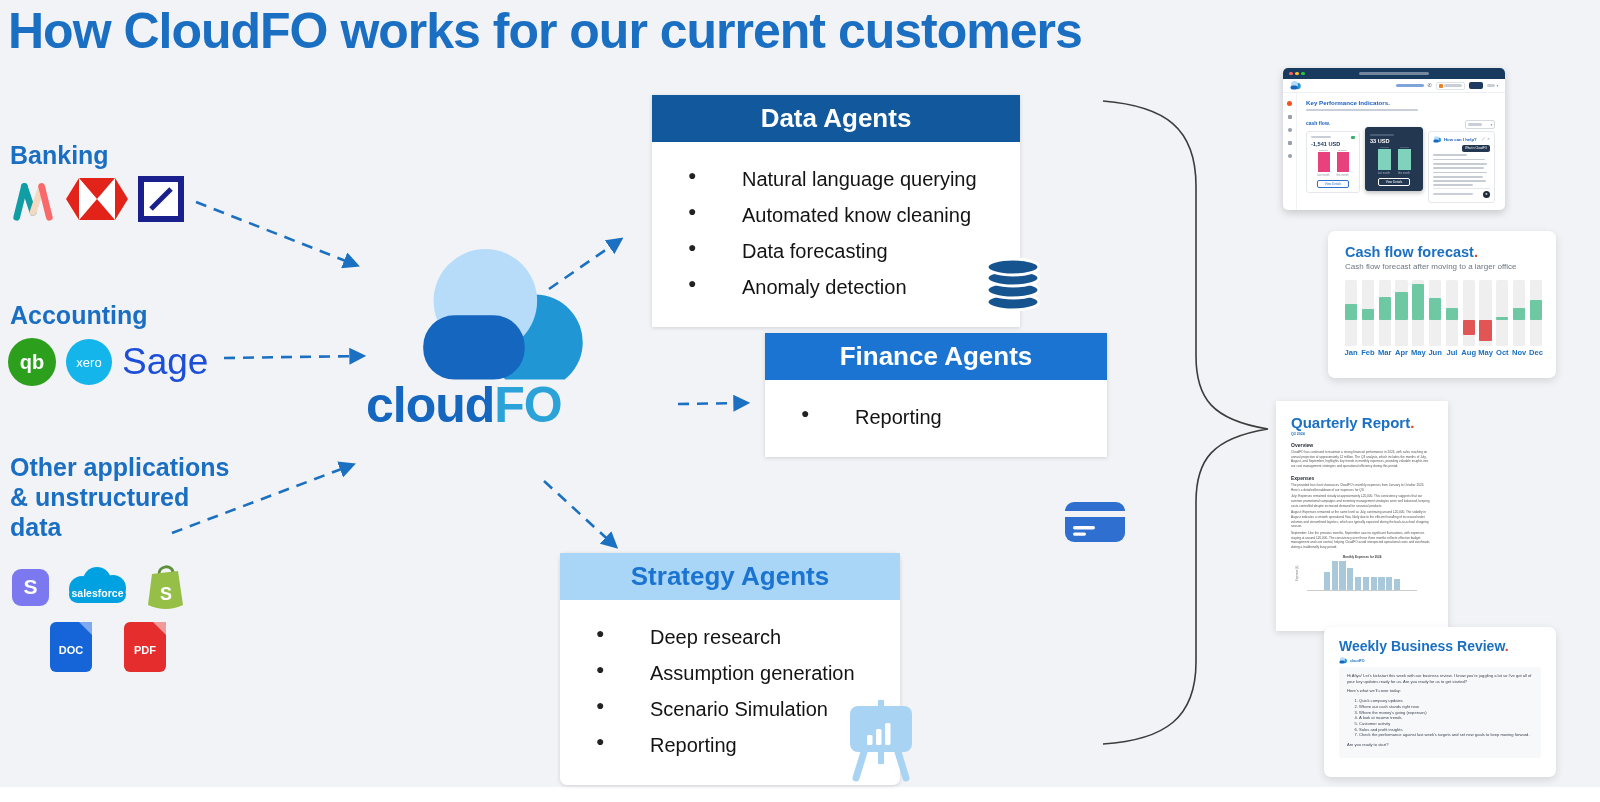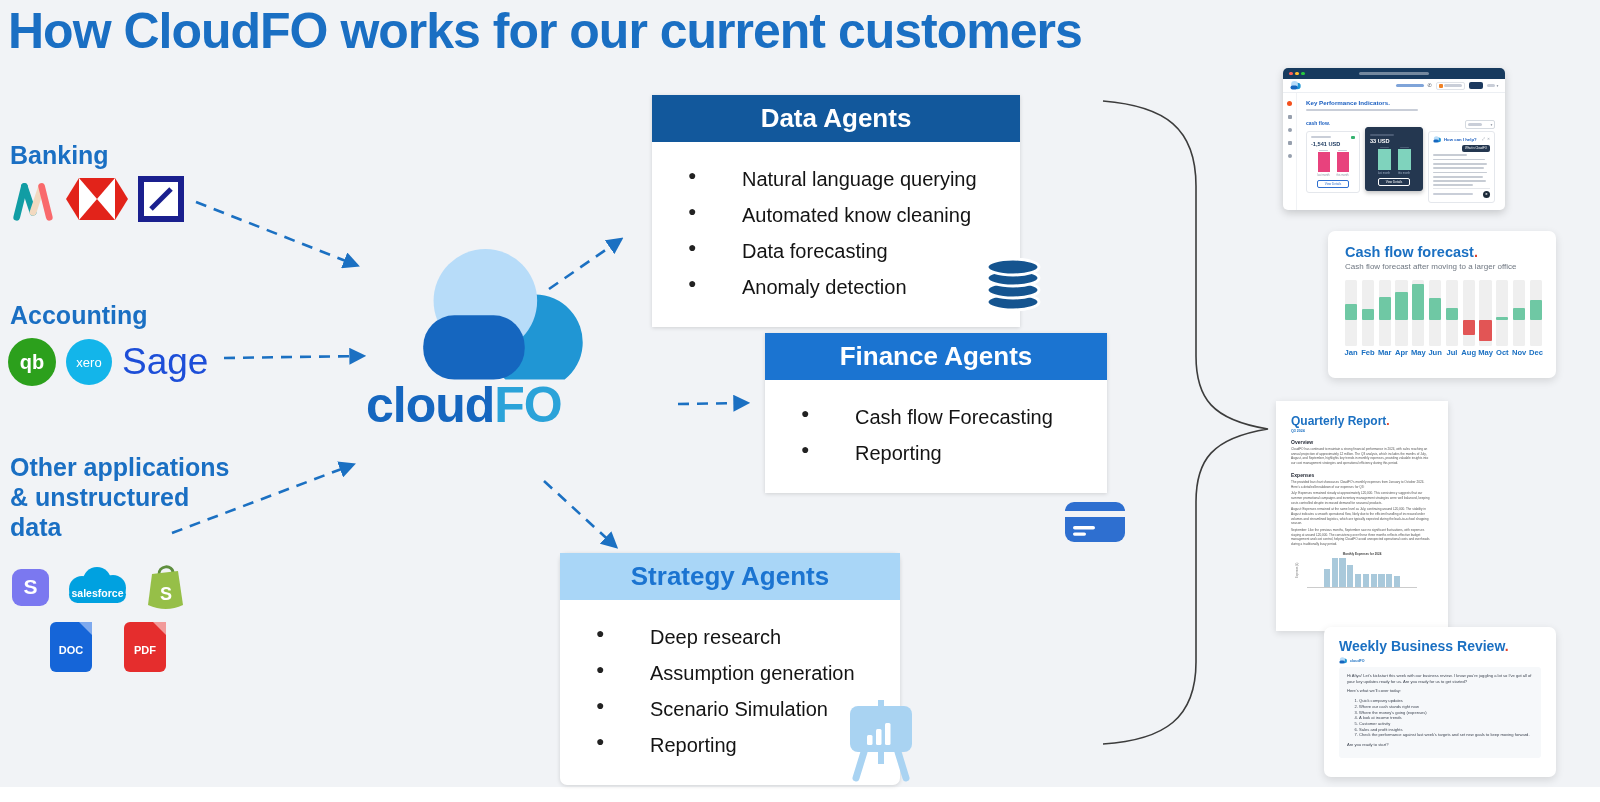--- a/index.html
+++ b/index.html
@@ -62,21 +62,21 @@
   .cf-title .dot{color:#e0442c;}
   .cf-sub{font-size:8px;color:#6e7680;margin-top:2px;}
   .cf-chart{display:flex;gap:4.5px;height:66px;margin-top:9px;margin-bottom:12px;}
   .cfc-col{position:relative;width:12.3px;background:#efefef;border-radius:1.5px;flex:none;}
   .cfc-bar{position:absolute;left:0;right:0;border-radius:1px;}
   .cfc-bar.pos{background:#6fc8a4;}
   .cfc-bar.neg{background:#e25555;}
   .cfc-lab{position:absolute;left:-3px;right:-3px;bottom:-11px;text-align:center;font-size:7.6px;font-weight:700;color:#1b70c2;}
   
   .qr{left:1276px;top:401px;width:172px;height:230px;box-shadow:0 2px 7px rgba(0,0,0,.12);padding:13px 15px;overflow:hidden;}
-  .qr-title{font-size:12px;font-weight:800;color:#1b70c2;}
+  .qr-title{font-size:15px;font-weight:800;color:#1b70c2;}
   .qr-title .dot{color:#e0442c;}
   .qr-sub{font-size:3.6px;font-weight:700;color:#1b70c2;margin-top:1px;}
   .qr h4{margin:6px 0 2px;font-size:5px;color:#1f2430;}
   .qr p{margin:0;font-size:3.15px;line-height:1.5;color:#555;}
   .qr .bullet{margin-top:1.8px;}
   .qr-chart{margin-top:5px;text-align:center;position:relative;}
   .qr-chart .ct{font-size:3px;font-weight:700;color:#444;}
   .qr-bars{display:flex;align-items:flex-end;justify-content:center;gap:1.6px;height:30px;margin-top:2px;border-bottom:0.5px solid #ccc;width:110px;margin-left:auto;margin-right:auto;}
   .qr-bar{width:6.2px;background:#a9c9db;}
   .qr-ylab{position:absolute;left:8px;bottom:10px;font-size:2.6px;color:#777;transform:rotate(-90deg);transform-origin:left bottom;}
@@ -196,21 +196,20 @@
       <ellipse cx="29" cy="32" rx="26" ry="8"></ellipse>
       <ellipse cx="29" cy="20" rx="26" ry="8"></ellipse>
       <ellipse cx="29" cy="9" rx="26" ry="8"></ellipse>
     </g>
   </svg>
 
   <div class="agent-box" style="left:765px;top:333px;width:342px;">
     <div class="agent-head head-finance">Finance Agents</div>
     <div class="agent-body">
       <ul>
-        <li>Cash flow Forecasting</li>
         <li>Reporting</li>
       </ul>
     </div>
   </div>
   <svg class="corner-icon" style="left:1063px;top:498px;" width="64" height="48" viewBox="0 0 64 48">
     <rect x="2" y="4" width="60" height="40" rx="9" fill="#2e6fd0"></rect>
     <rect x="2" y="13" width="60" height="6" fill="#f1f3f6"></rect>
     <rect x="10" y="28" width="22" height="3.6" rx="1.8" fill="#ffffff"></rect>
     <rect x="10" y="34.5" width="13" height="3.2" rx="1.6" fill="#ffffff"></rect>
   </svg>

